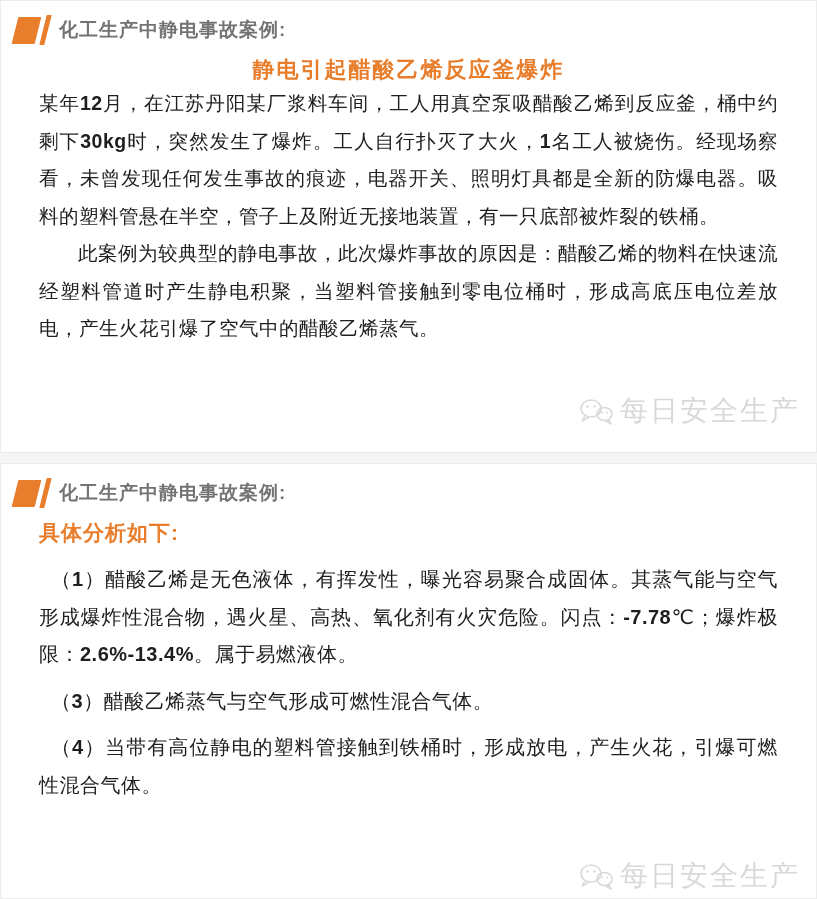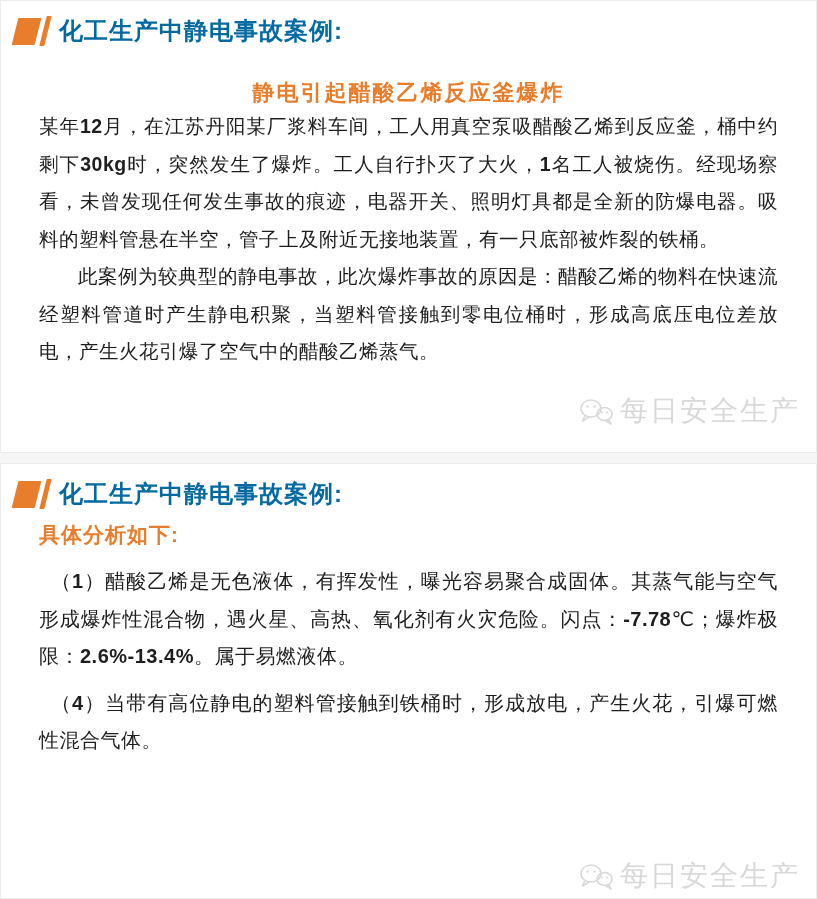--- a/index.html
+++ b/index.html
@@ -20,23 +20,23 @@
   .card-header { display:flex; align-items:center; gap:11px; margin-left:-24px; }
   .slash-icon { display:flex; align-items:center; gap:5px; height:30px; }
   .slash-big {
     display:inline-block; width:23px; height:27px;
     background:var(--accent); transform:skewX(-14deg); border-radius:1px;
   }
   .slash-thin {
     display:inline-block; width:5px; height:30px;
     background:var(--accent); transform:skewX(-14deg); border-radius:1px;
   }
-  .card-header h2 { font-size:24px; font-weight:700; letter-spacing:1px; color:#0369a1; }
+  .card-header h2 { font-size:19px; font-weight:700; letter-spacing:1px; color:#737373; }
   .case-title {
-    margin-top:31px; text-align:center;
+    margin-top:10px; text-align:center;
     color:var(--accent); font-size:22px; font-weight:700; letter-spacing:2px;
   }
   .body-text {
     font-size:19.5px; line-height:37.5px;
     text-align:justify; letter-spacing:0.5px;
   }
   .para-2 { margin-top:0; text-indent:2em; }
   .b { font-weight:700; }
   .analysis-subtitle {
     margin-top:11px; color:var(--accent);
@@ -96,20 +96,21 @@
         <span class="slash-big"></span>
         <span class="slash-thin"></span>
       </span>
       <h2>化工生产中静电事故案例:</h2>
     </div>
 
     <h3 class="analysis-subtitle">具体分析如下:</h3>
 
     <div class="analysis-list">
       <p class="analysis-item"><span>（</span><span class="b">1</span><span>）醋酸乙烯是无色液体，有挥发性，曝光容易聚合成固体。其蒸气能与空气形成爆炸性混合物，遇火星、高热、氧化剂有火灾危险。闪点：</span><span class="b">-7.78</span><span>℃；爆炸极限：</span><span class="b">2.6%-13.4%</span><span>。属于易燃液体。</span></p>
+      <p class="analysis-item"><span>（</span><span class="b">3</span><span>）醋酸乙烯蒸气与空气形成可燃性混合气体。</span></p>
       <p class="analysis-item"><span>（</span><span class="b">4</span><span>）当带有高位静电的塑料管接触到铁桶时，形成放电，产生火花，引爆可燃性混合气体。</span></p>
     </div>
 
     <div class="watermark wm-2">
       <svg class="wechat-icon" width="36" height="27" viewBox="0 0 36 27" aria-hidden="true">
         <ellipse cx="13" cy="10.5" rx="10" ry="8.5" fill="none" stroke="#d9d9d9" stroke-width="1.6"></ellipse>
         <path d="M7 17.5 L4.5 23 L11 19" fill="none" stroke="#d9d9d9" stroke-width="1.6" stroke-linejoin="round"></path>
         <circle cx="9.5" cy="8.5" r="1.2" fill="#d9d9d9"></circle>
         <circle cx="16.5" cy="8.5" r="1.2" fill="#d9d9d9"></circle>
         <ellipse cx="26.5" cy="16" rx="7.5" ry="6.5" fill="none" stroke="#d9d9d9" stroke-width="1.6"></ellipse>

